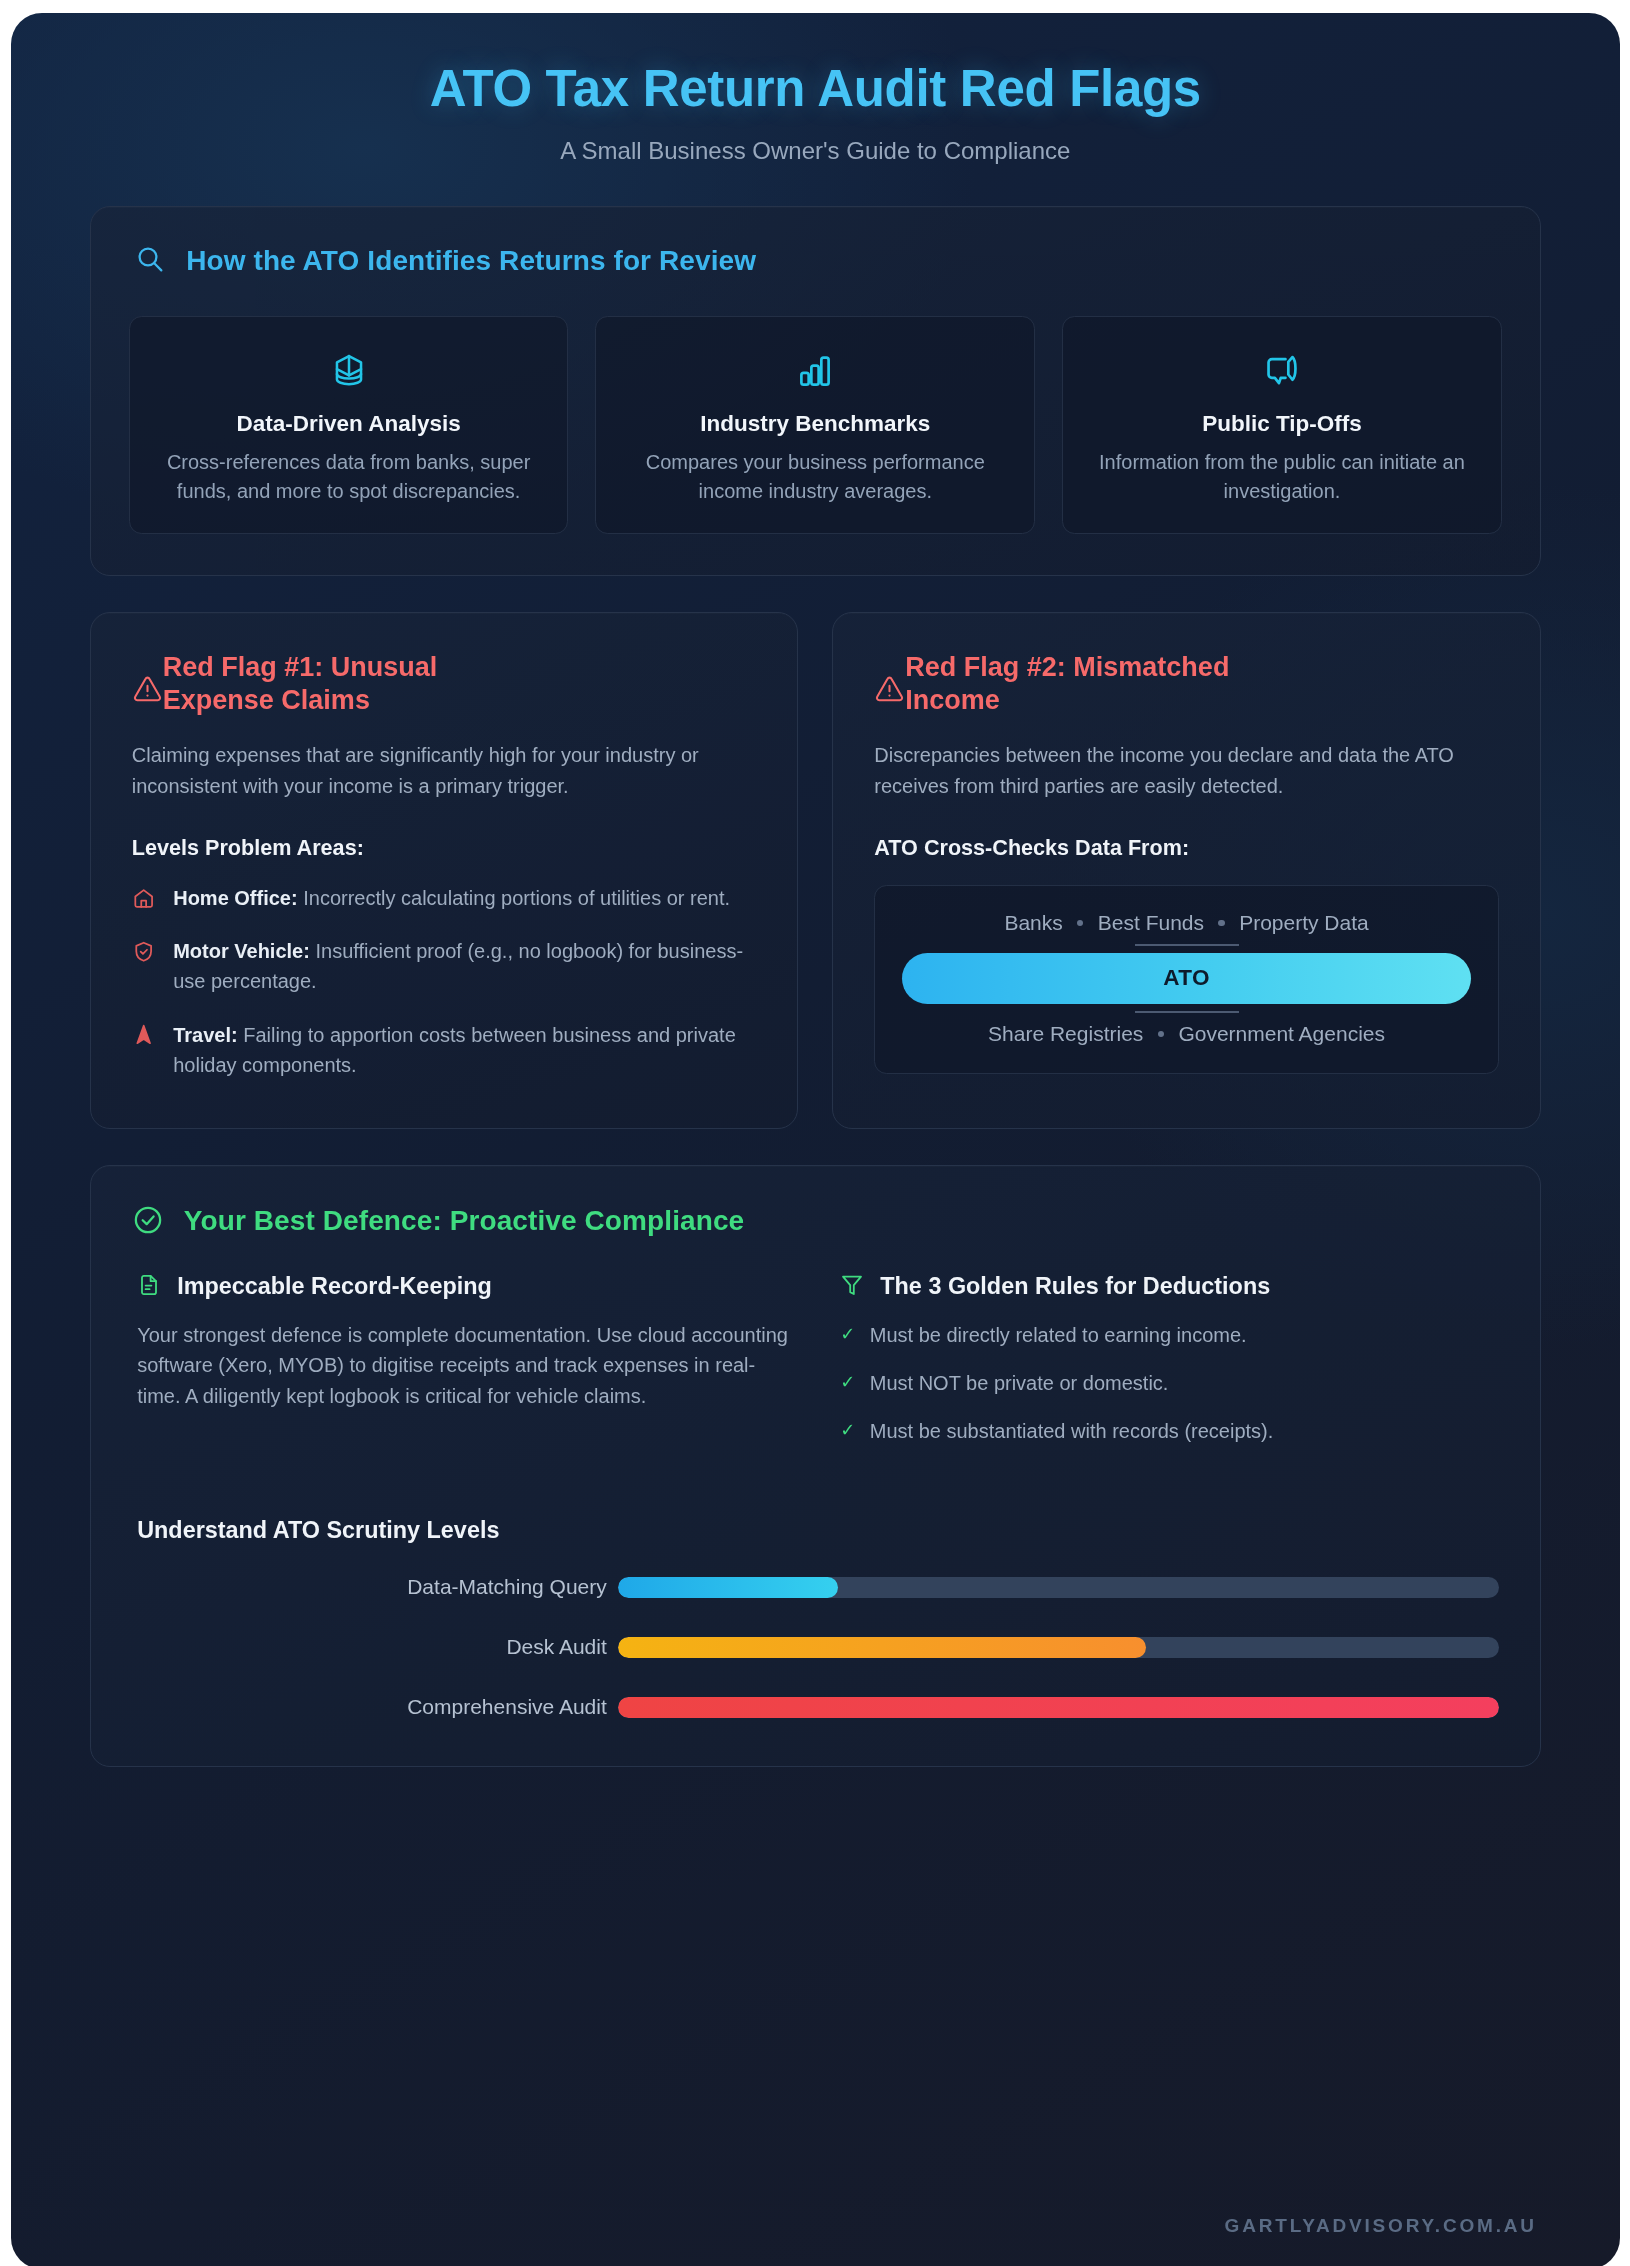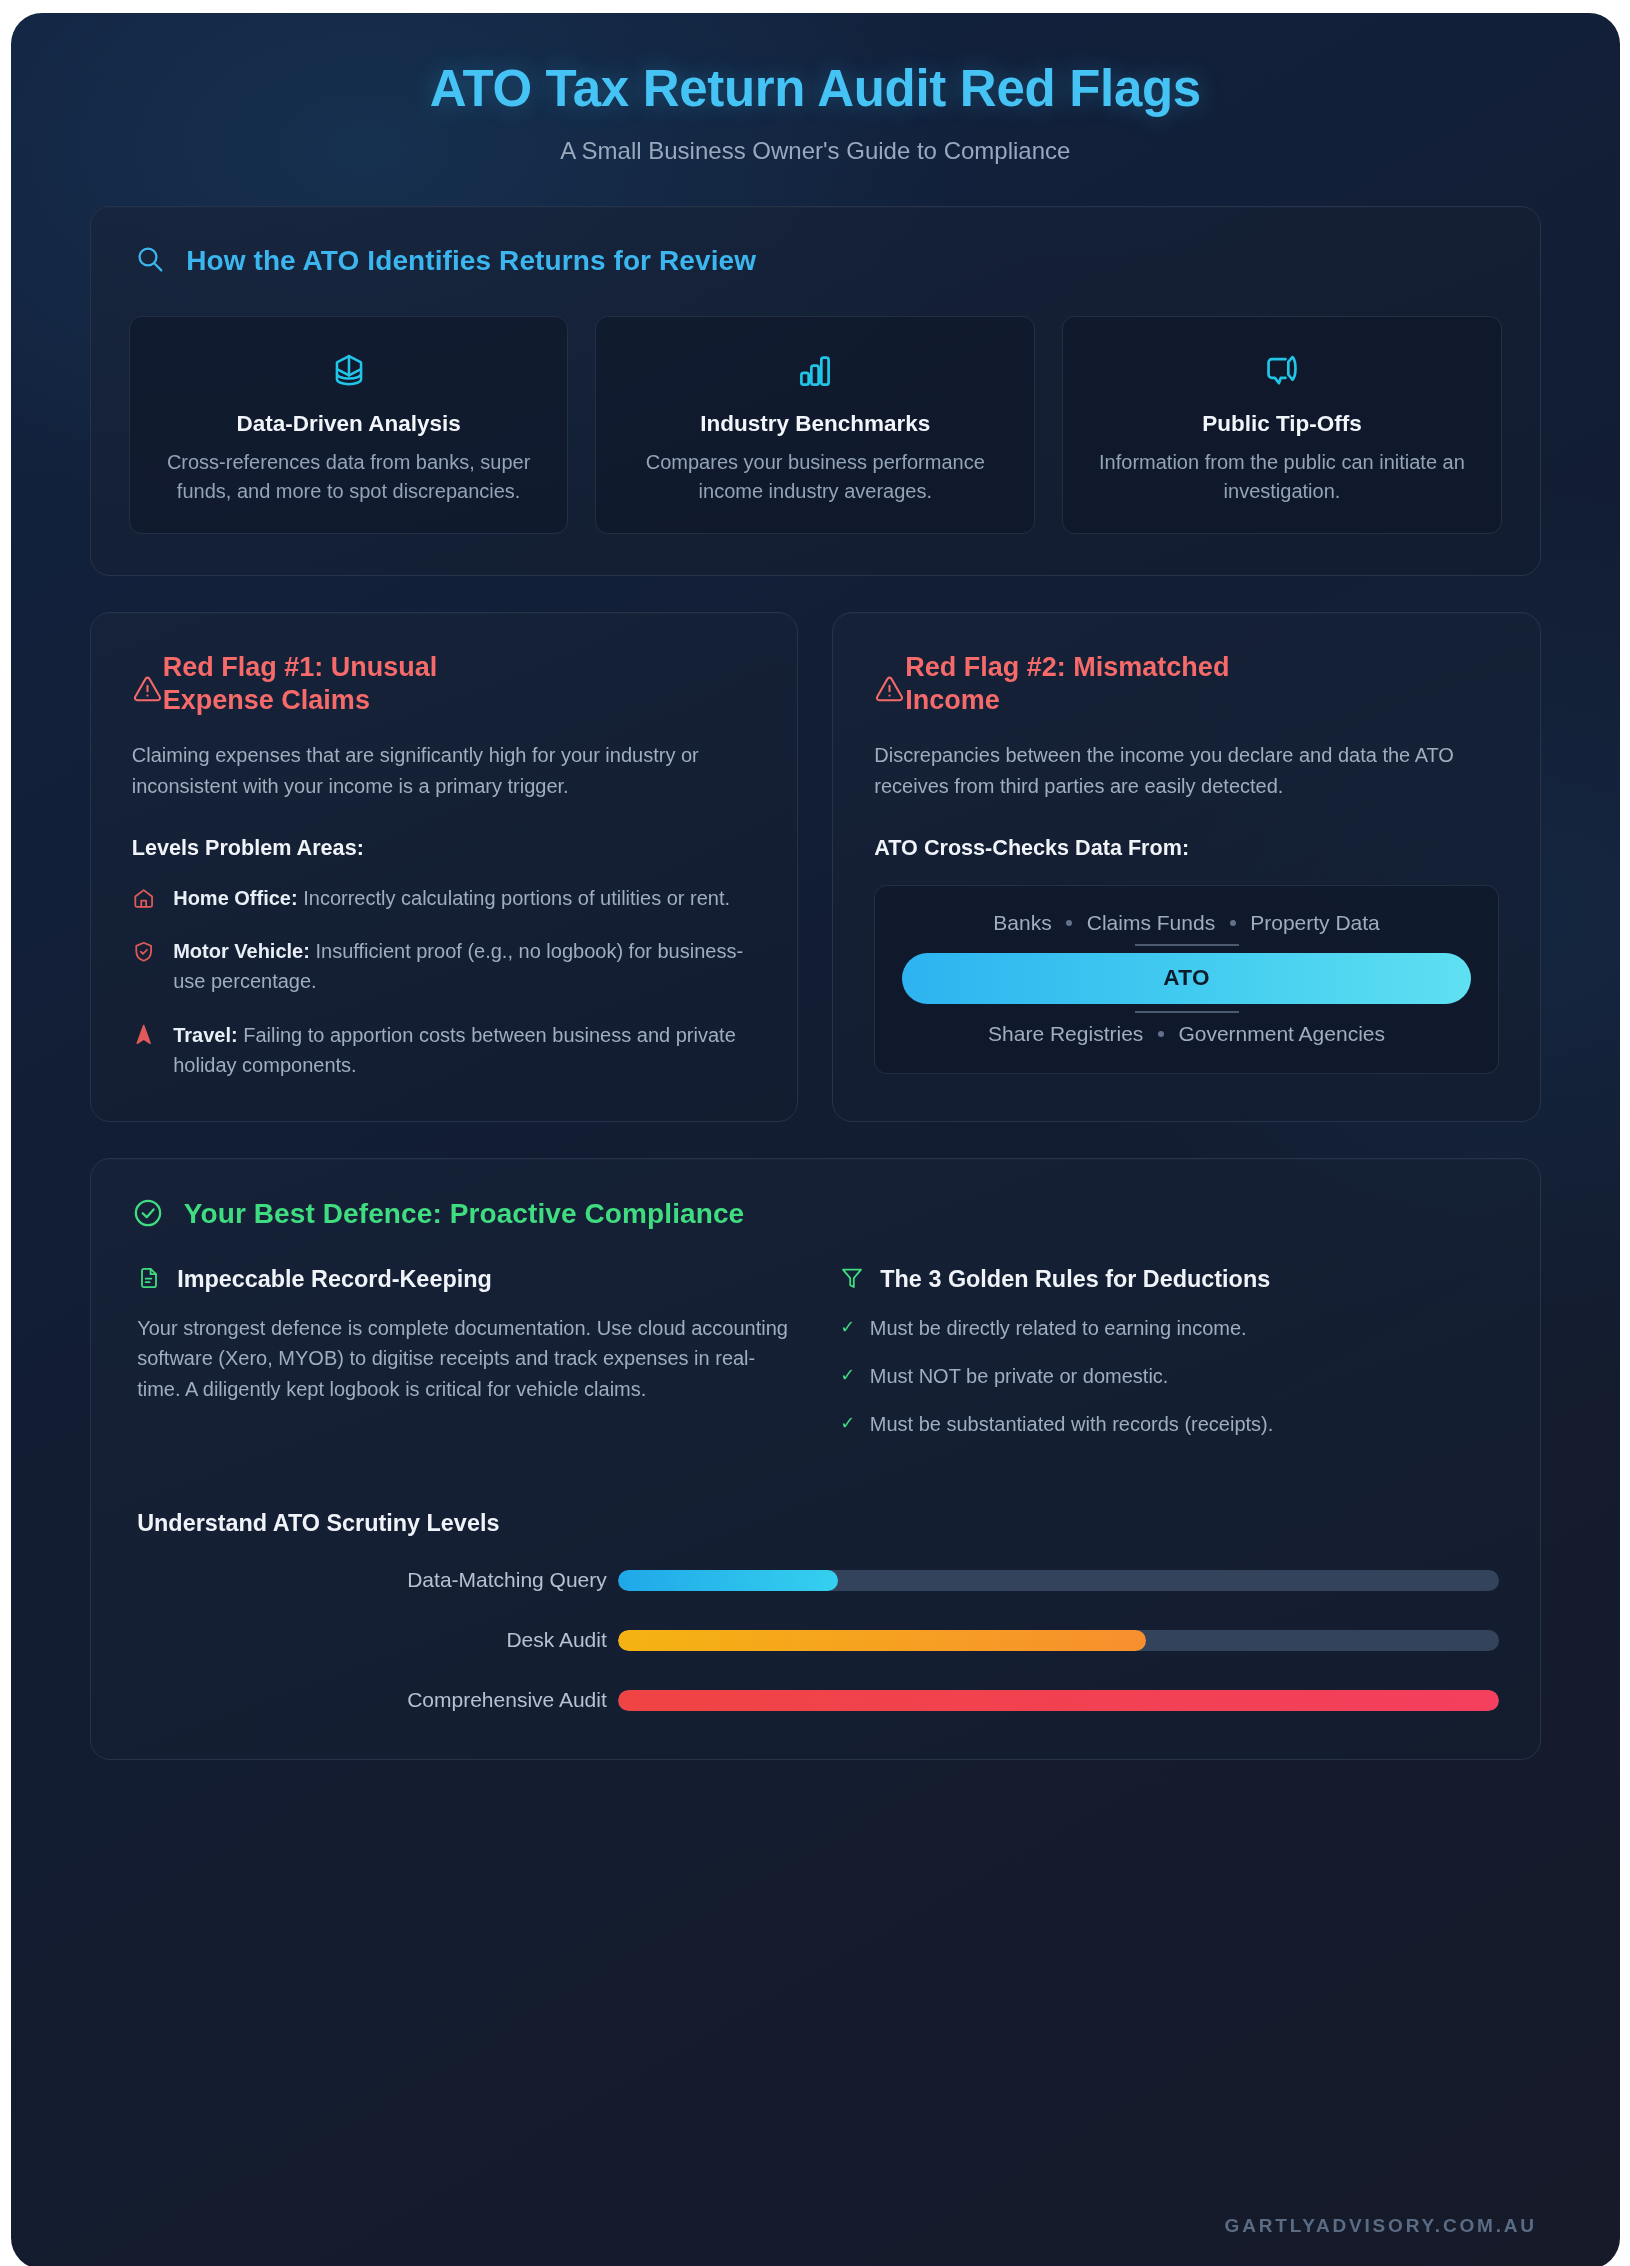--- a/index.html
+++ b/index.html
@@ -135,21 +135,21 @@
     color: #f0f4f9;
   }
 
   .problem-list { margin-top: 21.6px; }
   .problem-item {
     display: flex;
     gap: 18px;
     align-items: flex-start;
     margin-bottom: 23.4px;
   }
-  .problem-item:last-child { margin-bottom: 0; }
+  .problem-item:last-child { margin-bottom: 7px; }
   .problem-ico { flex: 0 0 auto; margin-top: 3.6px; }
   .problem-text {
     font-size: 20px;
     line-height: 1.5;
     color: #9fadc0;
   }
   .problem-text b { color: #e9eff6; font-weight: bold; }
 
   
   .ato-box {
@@ -398,21 +398,21 @@
       </div>
 
       <p class="flag-body">Discrepancies between the income you declare and data the ATO receives from third parties are easily detected.</p>
 
       <div class="sub-head">ATO Cross-Checks Data From:</div>
 
       <div class="ato-box">
         <div class="src-line">
           <span>Banks</span>
           <span class="dot"></span>
-          <span>Claims Funds</span>
+          <span>Best Funds</span>
           <span class="dot"></span>
           <span>Property Data</span>
         </div>
 
         <div class="connector"></div>
 
         <div class="ato-pill">ATO</div>
 
         <div class="connector bottom"></div>
 

